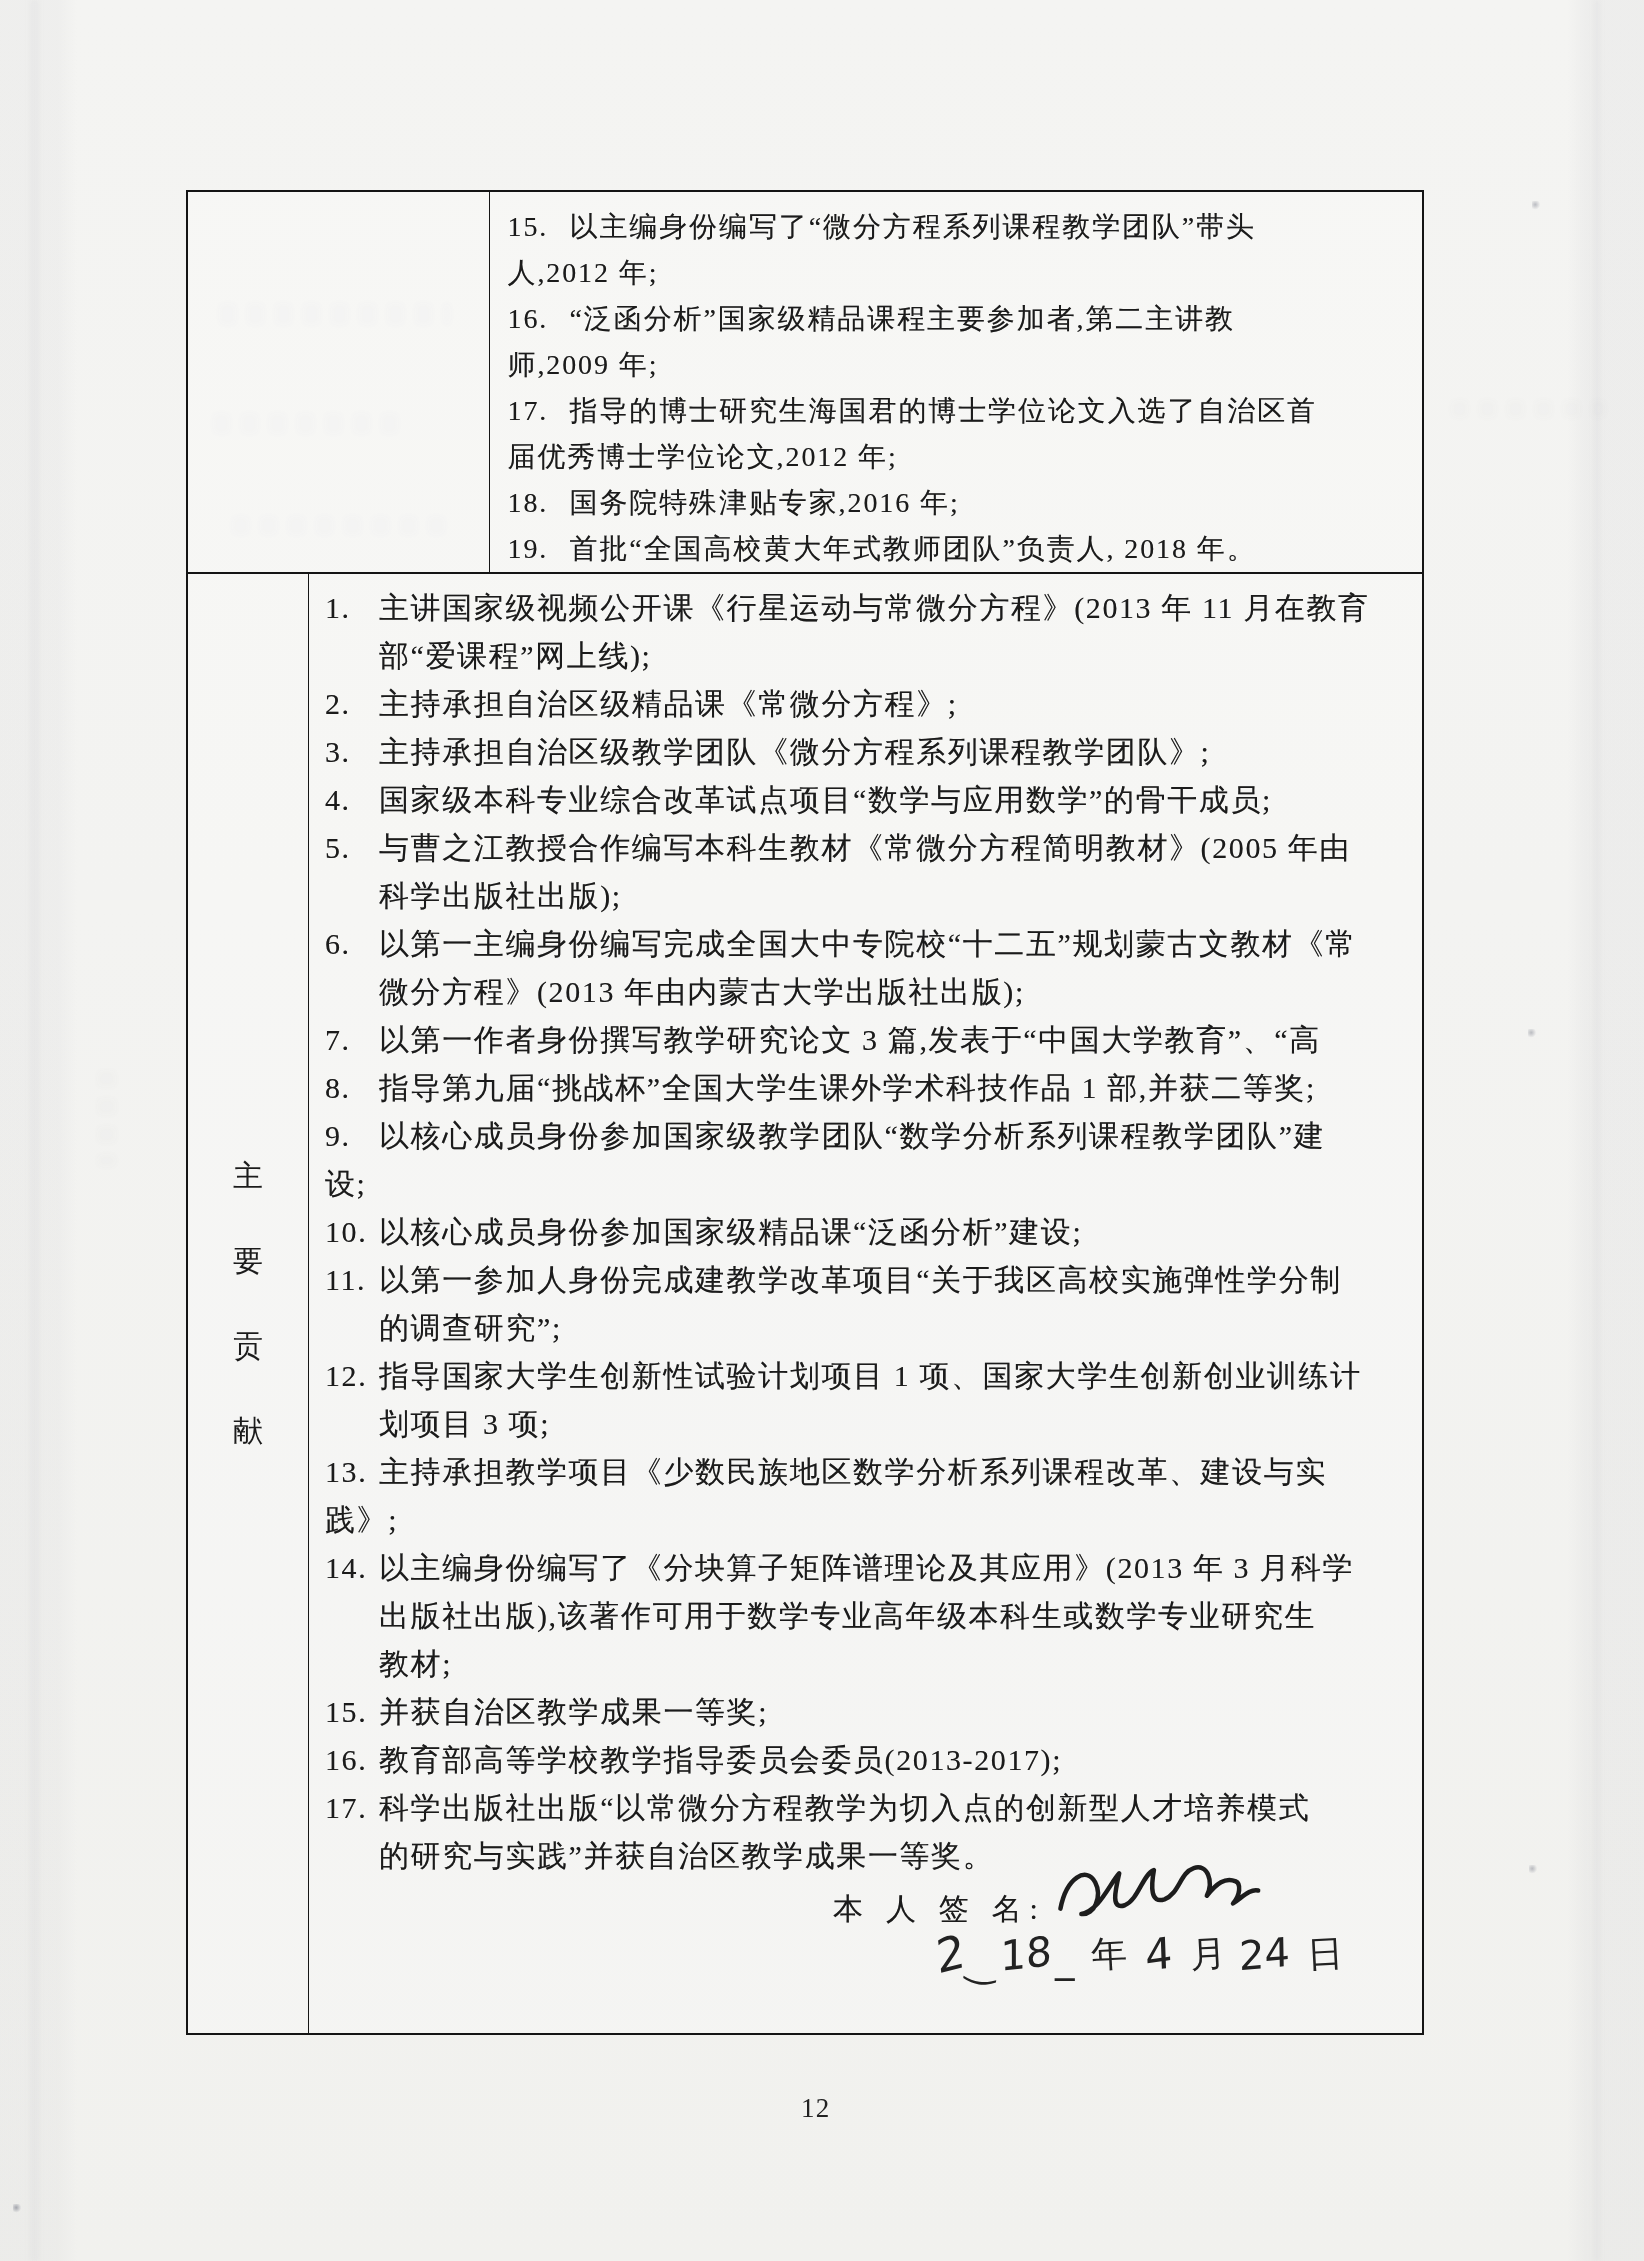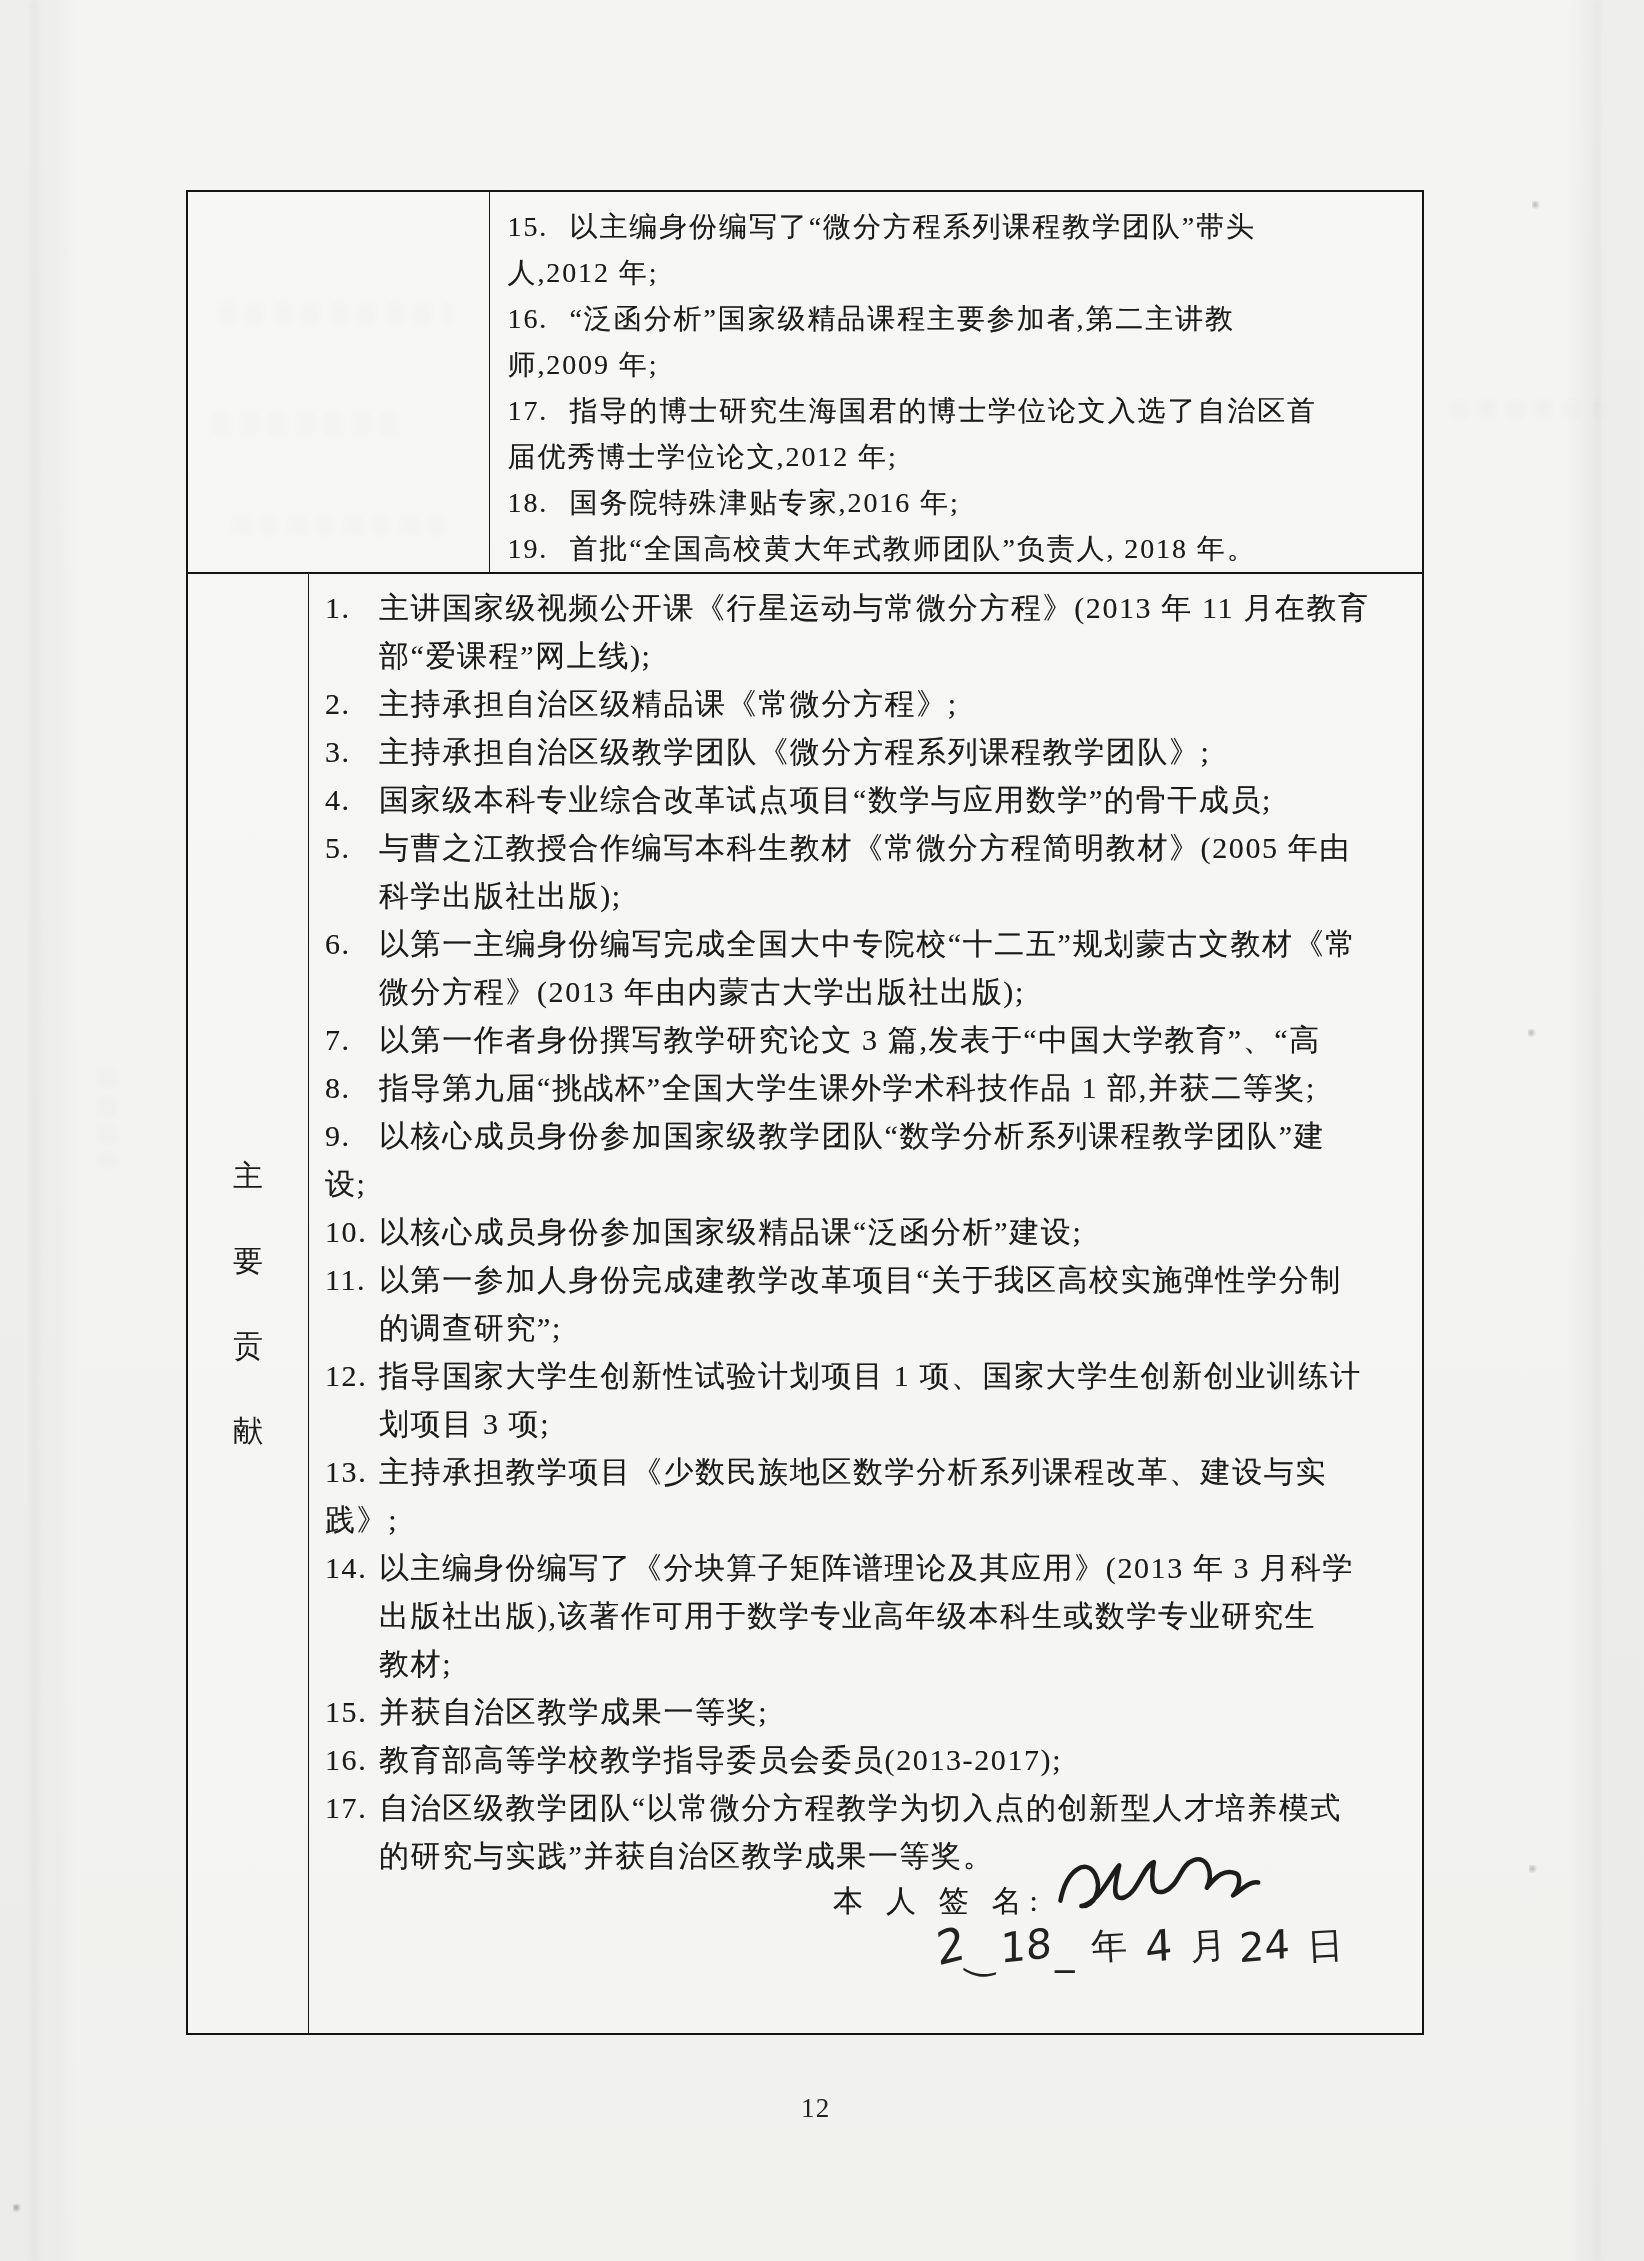--- a/index.html
+++ b/index.html
@@ -44,21 +44,21 @@
   .sec2 .ln{height:48px;line-height:48px;font-size:30px;}
   .ln .no{display:inline-block;}
   .sec1 .ln .no{min-width:62px;}
   .sec2 .ln .no{min-width:54px;}
   .sec2 .ln.ci{padding-left:54px;}
   .ln.cm{padding-left:0;}
   .tx{text-shadow:0 0 0.6px rgba(10,10,10,.4);}
   .no{text-shadow:0 0 0.6px rgba(10,10,10,.4);}
 
   
-  .sig-row{display:flex;align-items:flex-end;height:41px;margin-top:0;}
+  .sig-row{display:flex;align-items:flex-end;height:41px;margin-top:8px;}
   .sig-label{margin-left:508px;font-size:30px;letter-spacing:7.7px;line-height:41px;white-space:nowrap;text-shadow:0 0 0.6px rgba(10,10,10,.4);}
   .sig-svg{margin-left:2.6px;margin-bottom:-2.6px;transform:rotate(-3deg);}
   .date-row{height:50px;padding-left:611px;white-space:nowrap;display:flex;align-items:center;}
   .hand{font-family:"DejaVu Sans","Liberation Sans",sans-serif;color:#222;display:inline-block;}
   .hd-y1{font-size:46px;transform:rotate(-14deg) skewX(-8deg);}
   .hd-sw{font-size:37px;transform:translateY(9px) rotate(8deg);margin-left:1.3px;}
   .hd-y2{font-size:41px;transform:rotate(-6deg) skewX(-6deg);margin-left:3.9px;}
   .hd-us{font-size:39px;transform:translateY(3.9px);margin-left:2.6px;}
   .hd-cjk{font-family:"Liberation Serif","DejaVu Serif",serif;font-size:36px;transform:rotate(-3deg);margin-left:17px;}
   .hd-num{font-size:43px;transform:rotate(-8deg) skewX(-6deg);margin-left:18px;}
@@ -128,21 +128,21 @@
             <div class="ln ci"><span class="tx">的调查研究”;</span></div>
             <div class="ln num"><span class="no">12.</span><span class="tx">指导国家大学生创新性试验计划项目 1 项、国家大学生创新创业训练计</span></div>
             <div class="ln ci"><span class="tx">划项目 3 项;</span></div>
             <div class="ln num"><span class="no">13.</span><span class="tx">主持承担教学项目《少数民族地区数学分析系列课程改革、建设与实</span></div>
             <div class="ln cm"><span class="tx">践》;</span></div>
             <div class="ln num"><span class="no">14.</span><span class="tx">以主编身份编写了《分块算子矩阵谱理论及其应用》(2013 年 3 月科学</span></div>
             <div class="ln ci"><span class="tx">出版社出版),该著作可用于数学专业高年级本科生或数学专业研究生</span></div>
             <div class="ln ci"><span class="tx">教材;</span></div>
             <div class="ln num"><span class="no">15.</span><span class="tx">并获自治区教学成果一等奖;</span></div>
             <div class="ln num"><span class="no">16.</span><span class="tx">教育部高等学校教学指导委员会委员(2013-2017);</span></div>
-            <div class="ln num"><span class="no">17.</span><span class="tx">自治区级教学团队“以常微分方程教学为切入点的创新型人才培养模式</span></div>
+            <div class="ln num"><span class="no">17.</span><span class="tx">科学出版社出版“以常微分方程教学为切入点的创新型人才培养模式</span></div>
             <div class="ln ci"><span class="tx">的研究与实践”并获自治区教学成果一等奖。</span></div>
           </div>
 
         <div class="sig-row">
           <span class="sig-label">本 人 签 名:</span>
           <svg class="sig-svg" width="219" height="84" viewBox="0 0 340 130">
             <path d="M18,86 C30,38 62,22 74,48 C84,70 70,100 50,96 C78,92 96,52 112,36 C104,64 96,92 118,86
                      C140,78 148,40 166,34 C160,60 158,86 180,80 C204,72 206,40 228,34 C250,28 258,56 246,78
                      C262,60 276,50 292,58 C300,62 298,80 286,92 C300,84 314,70 326,74" fill="none" stroke="#1d1d1d" stroke-width="7" stroke-linecap="round" stroke-linejoin="round"></path>
           </svg>

